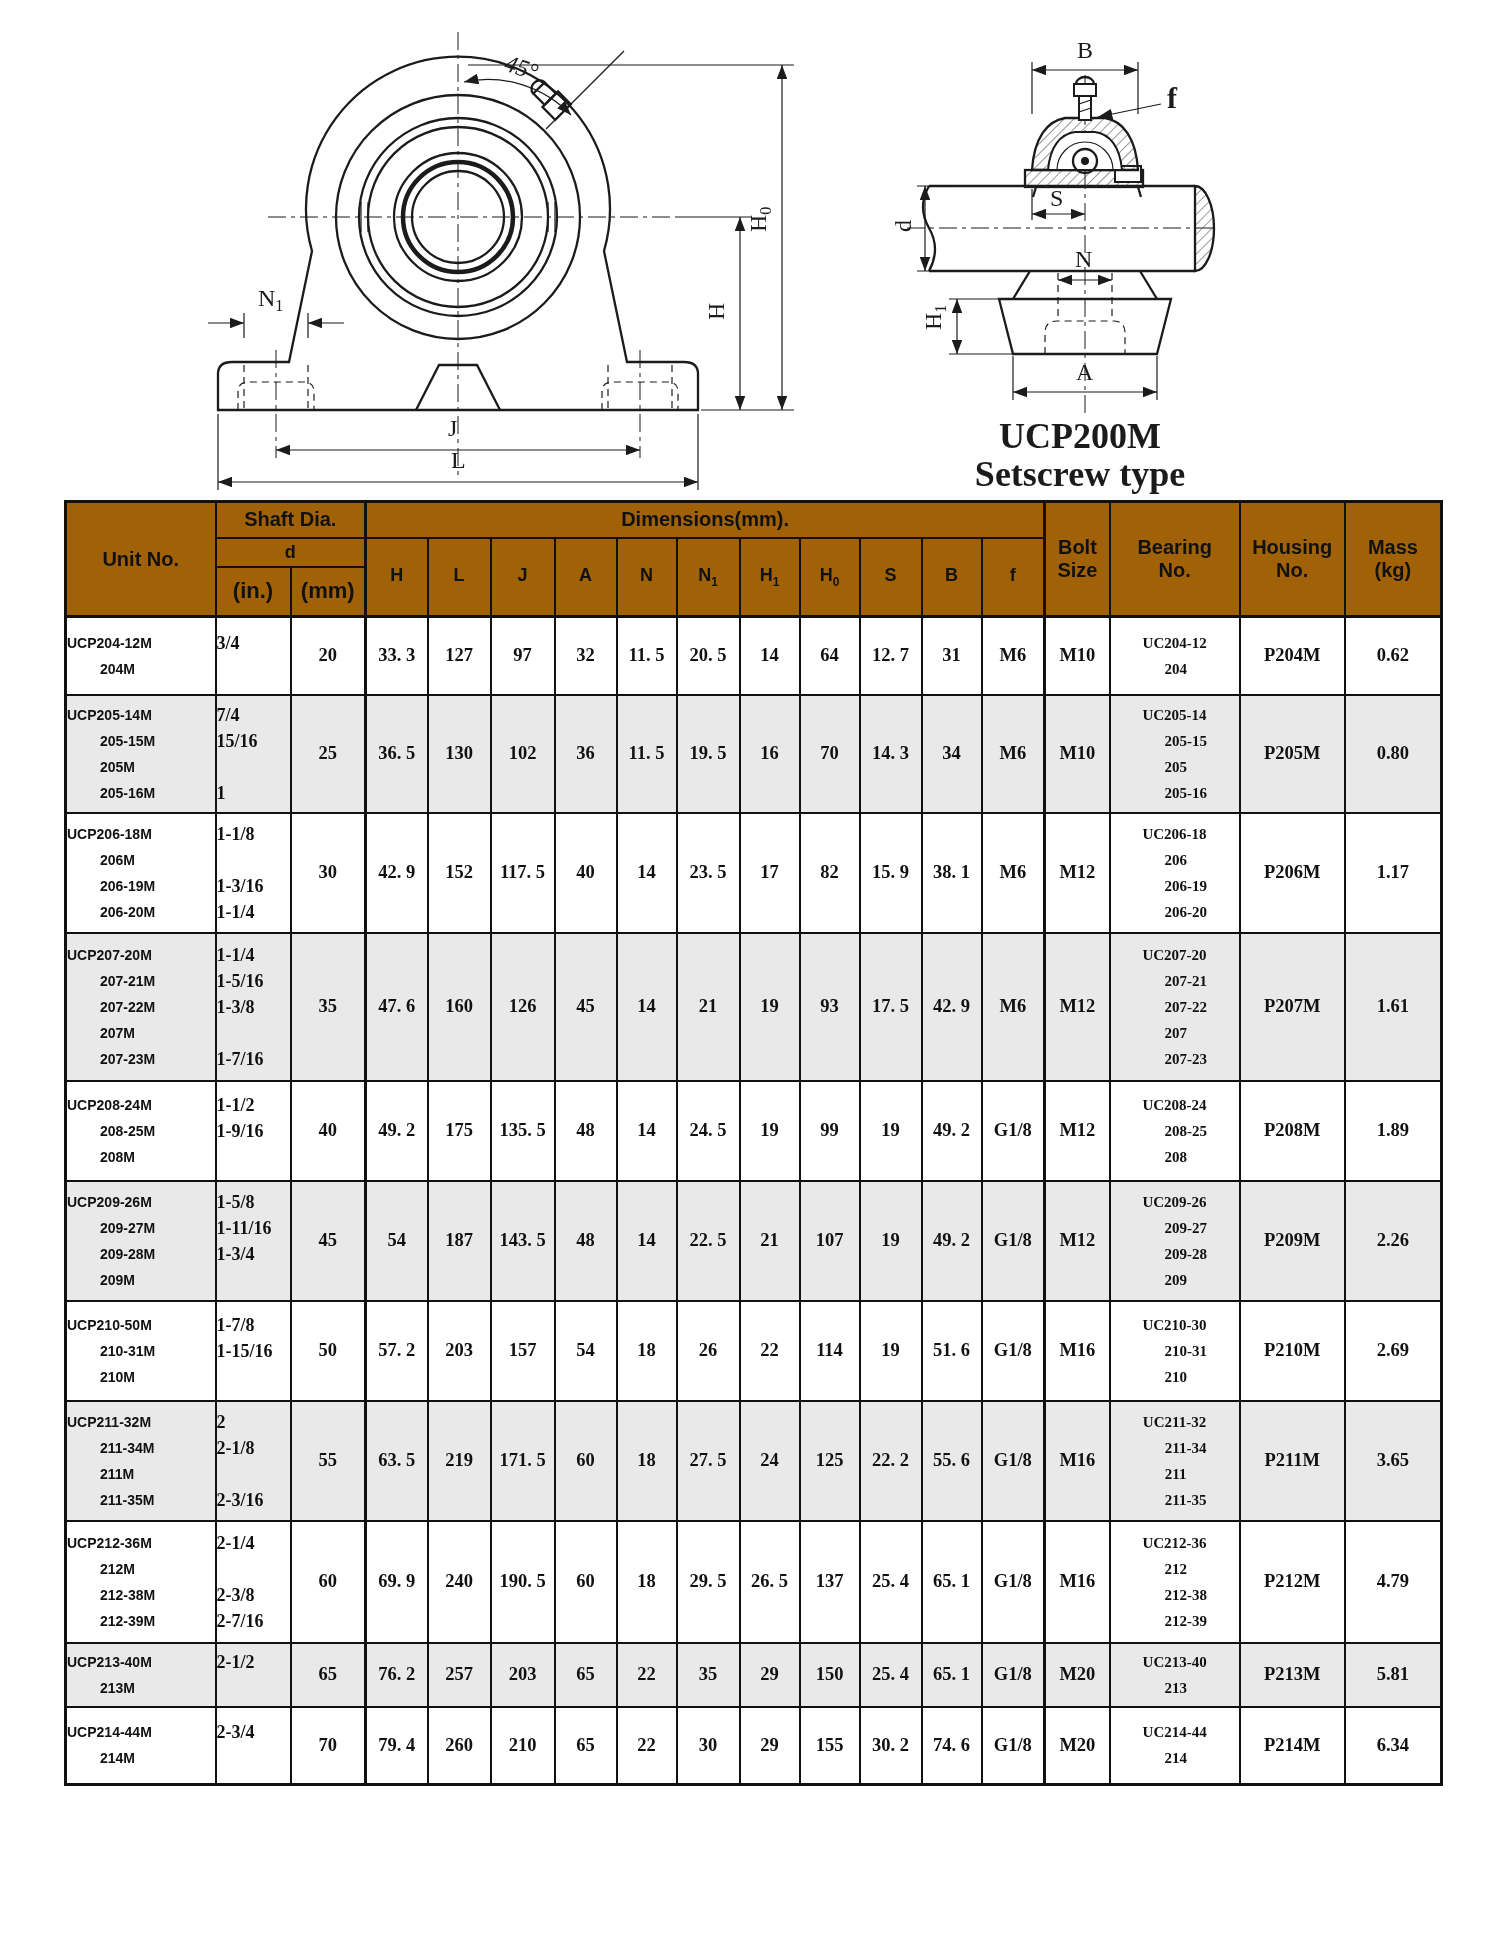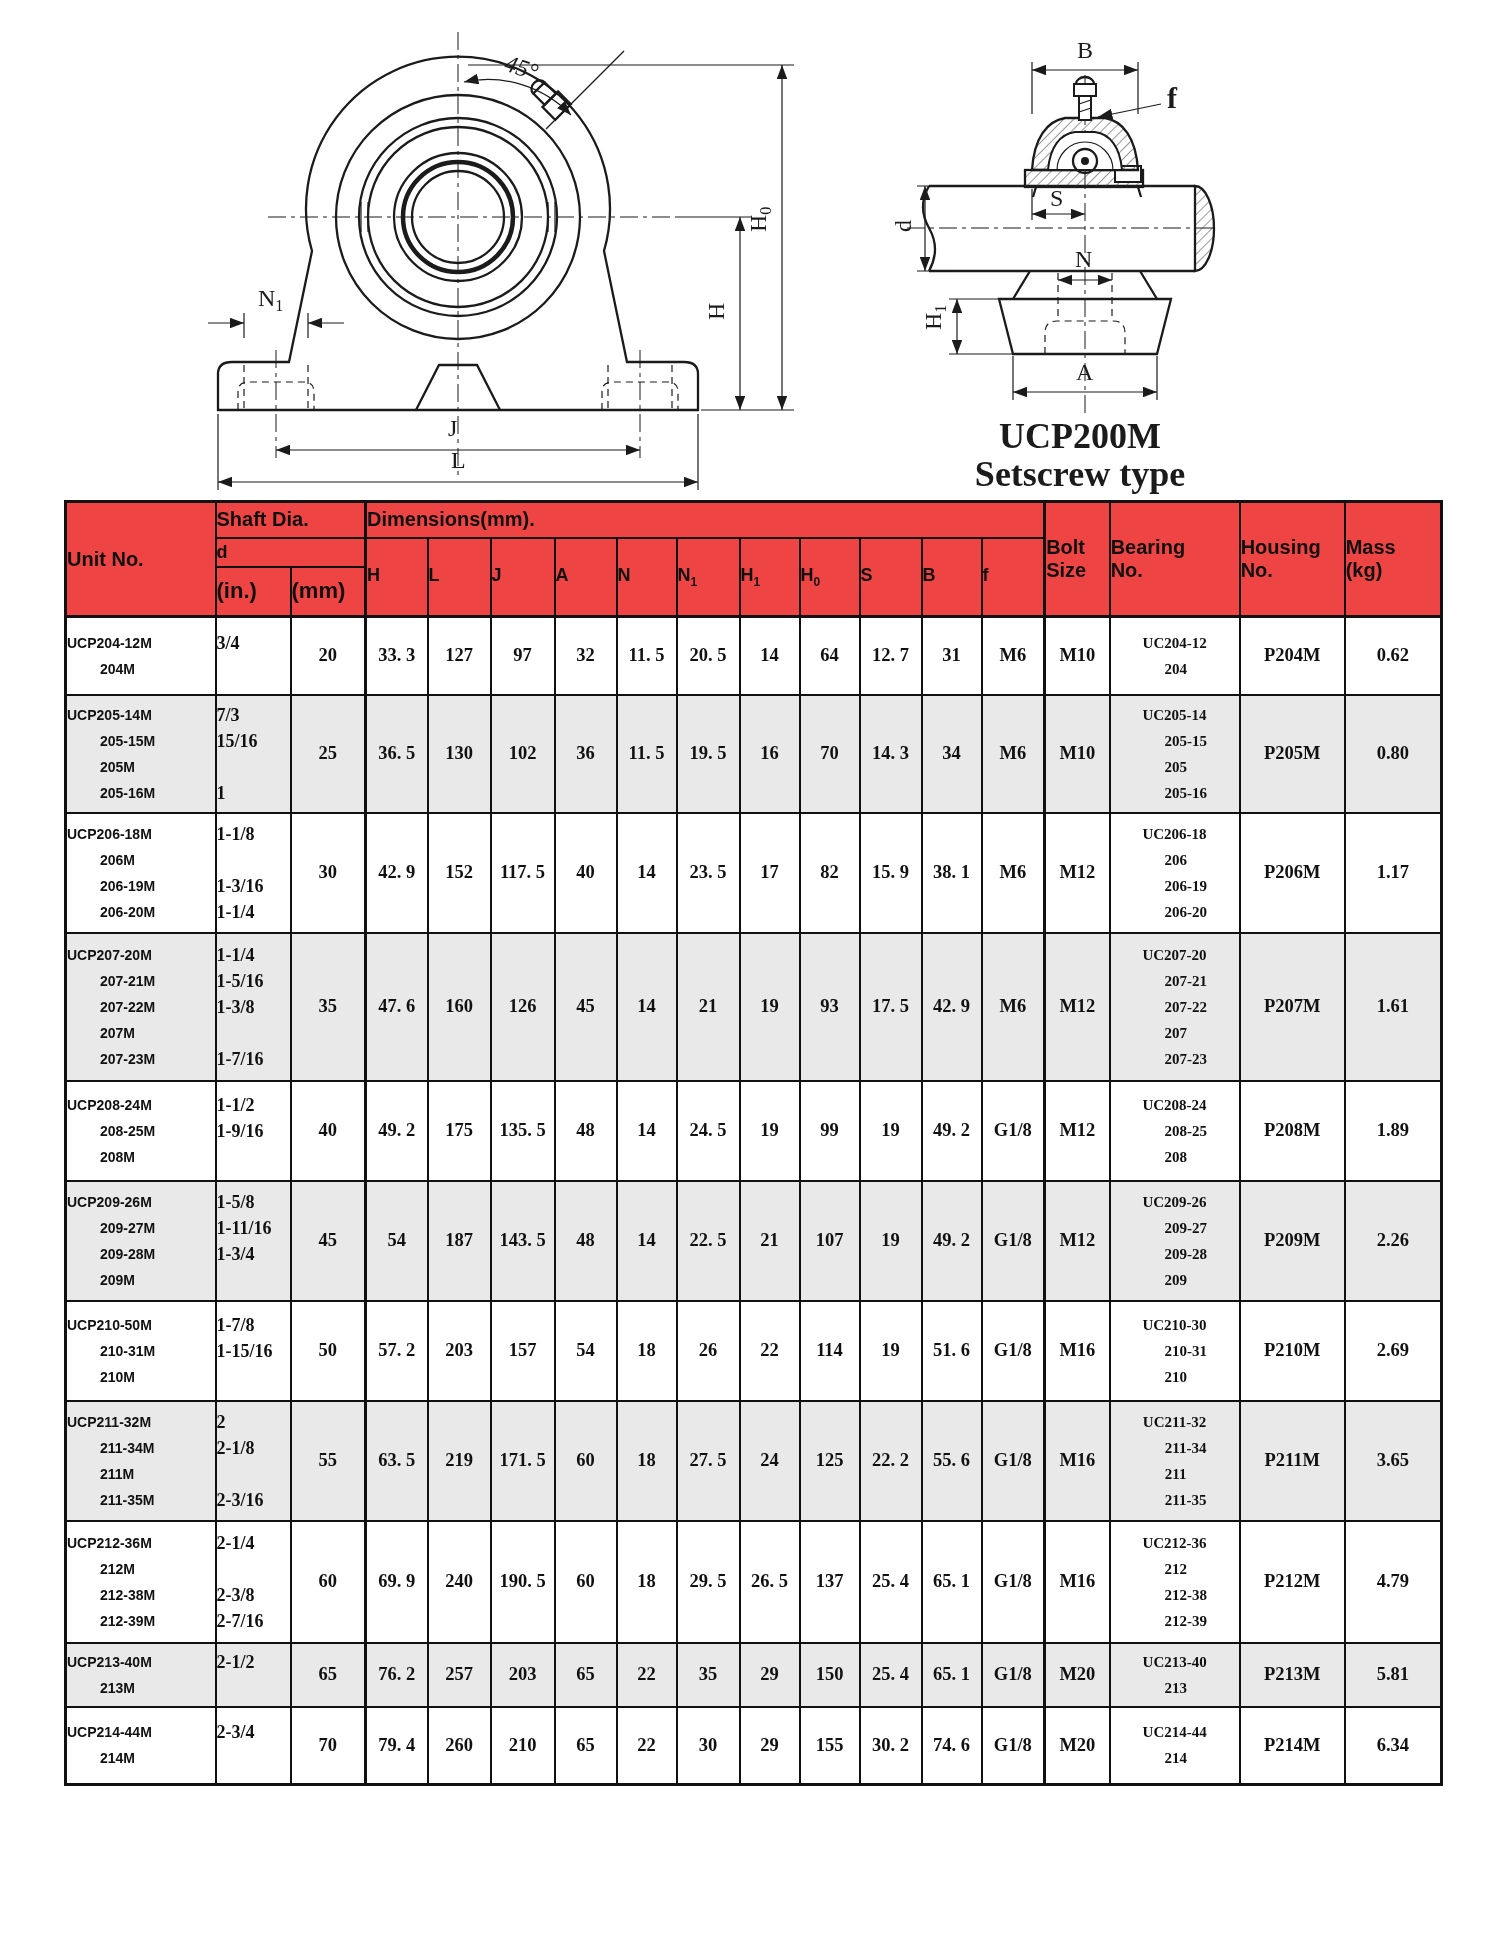--- a/index.html
+++ b/index.html
@@ -10,21 +10,21 @@
   svg text{font-family:"Liberation Serif",serif;fill:#1b1b1b;}
   .drawing{position:absolute;}
 
   
   table.spec{
     position:absolute;left:64px;top:500px;width:1376px;
     border-collapse:collapse;table-layout:fixed;
     border:3px solid #111;
   }
   .spec th,.spec td{border:2px solid #111;padding:0;overflow:hidden;}
-  .spec thead th{background:#ef4444;font-weight:bold;vertical-align:middle;text-align:left;}
+  .spec thead th{background:#a16207;font-weight:bold;vertical-align:middle;text-align:center;}
   .h1{height:36px}.h2{height:27px}.h3{height:50px}
   .h1 th{font-size:20px;}
   .d-h{font-size:18px;height:27px;}
   .h3 th{font-size:22px;}
   .dim-letter{font-size:18px;}
   .dim-letter sub{font-size:12px;}
   .two-line{font-size:20px;line-height:23px;}
   .hb{border-bottom-width:3px !important;}
   .thick-left{border-left-width:3px !important;}
 
@@ -286,21 +286,21 @@
         <td class="unit-cell">
           <div class="stack">
             <div class="line">UCP205-14M</div>
             <div class="line">205-15M</div>
             <div class="line">205M</div>
             <div class="line">205-16M</div>
           </div>
         </td>
         <td class="in-cell">
           <div class="stack">
-            <div class="line">7/3</div>
+            <div class="line">7/4</div>
             <div class="line">15/16</div>
             <div class="line">&nbsp;</div>
             <div class="line">1</div>
           </div>
         </td>
         <td class="mm-cell">25</td>
         <td class="num-cell thick-left">36. 5</td>
         <td class="num-cell">130</td>
         <td class="num-cell">102</td>
         <td class="num-cell">36</td>

